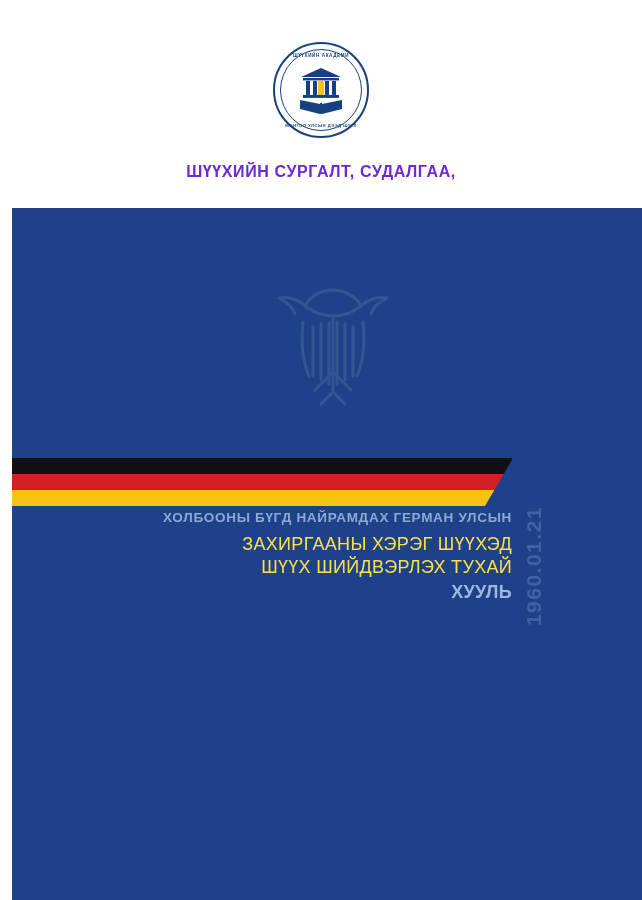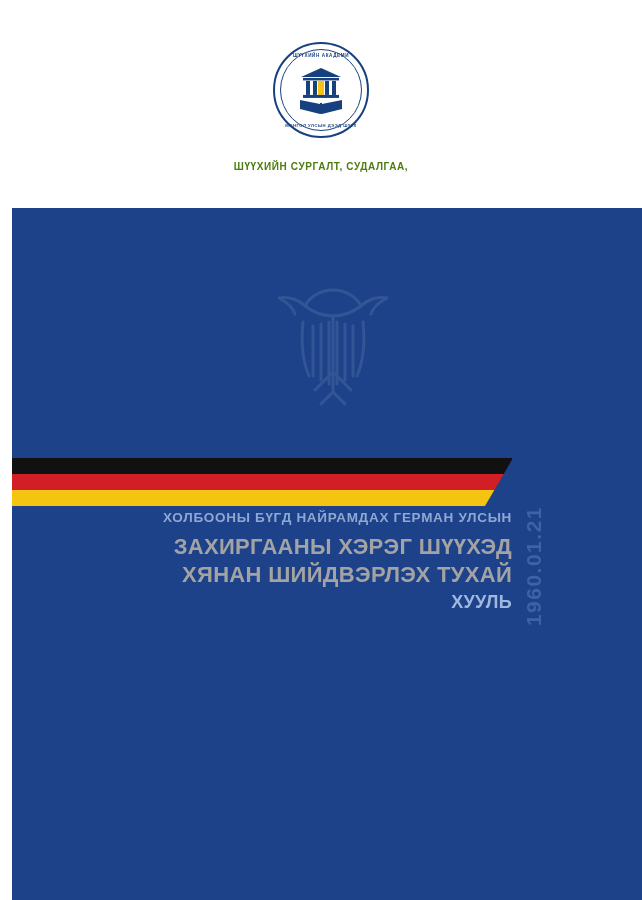--- a/index.html
+++ b/index.html
@@ -81,22 +81,22 @@
     left: 50%;
     top: 50%;
     transform: translate(-50%, -52%);
     width: 58px;
     height: 54px;
   }
 
   .academy-name {
     margin-top: 22px;
     text-align: center;
-    color: #4d7c0f;
-    font-size: 10px;
+    color: #6d28d9;
+    font-size: 16px;
     font-weight: bold;
     letter-spacing: .6px;
     line-height: 1.45;
   }
 
   
   .blue-body {
     position: absolute;
     left: 12px;
     top: 208px;
@@ -152,23 +152,23 @@
     text-align: right;
   }
   .kicker {
     color: #8ea8d4;
     font-size: 13.5px;
     font-weight: bold;
     letter-spacing: .7px;
     margin-bottom: 8px;
   }
   .title-main {
-    color: #a3a3a3;
-    font-size: 22px;
-    font-weight: bold;
+    color: #fde047;
+    font-size: 18px;
+    font-weight: normal;
     line-height: 1.28;
     letter-spacing: .3px;
   }
   .title-law {
     color: #9fb8e0;
     font-size: 18px;
     font-weight: bold;
     letter-spacing: .3px;
     margin-top: 3px;
   }
@@ -240,19 +240,19 @@
     <div class="flag">
       <div class="stripe s-black"></div>
       <div class="stripe s-red"></div>
       <div class="stripe s-gold"></div>
       <div class="notch"></div>
     </div>
 
     <div class="title-block">
       <div class="kicker">ХОЛБООНЫ БҮГД НАЙРАМДАХ ГЕРМАН УЛСЫН</div>
       <div class="title-main">ЗАХИРГААНЫ ХЭРЭГ ШҮҮХЭД</div>
-      <div class="title-main">ХЯНАН ШИЙДВЭРЛЭХ ТУХАЙ</div>
+      <div class="title-main">ШҮҮХ ШИЙДВЭРЛЭХ ТУХАЙ</div>
       <div class="title-law">ХУУЛЬ</div>
     </div>
 
     <div class="date-vertical">1960.01.21</div>
   </div>
 </div>
 
 </body></html>

